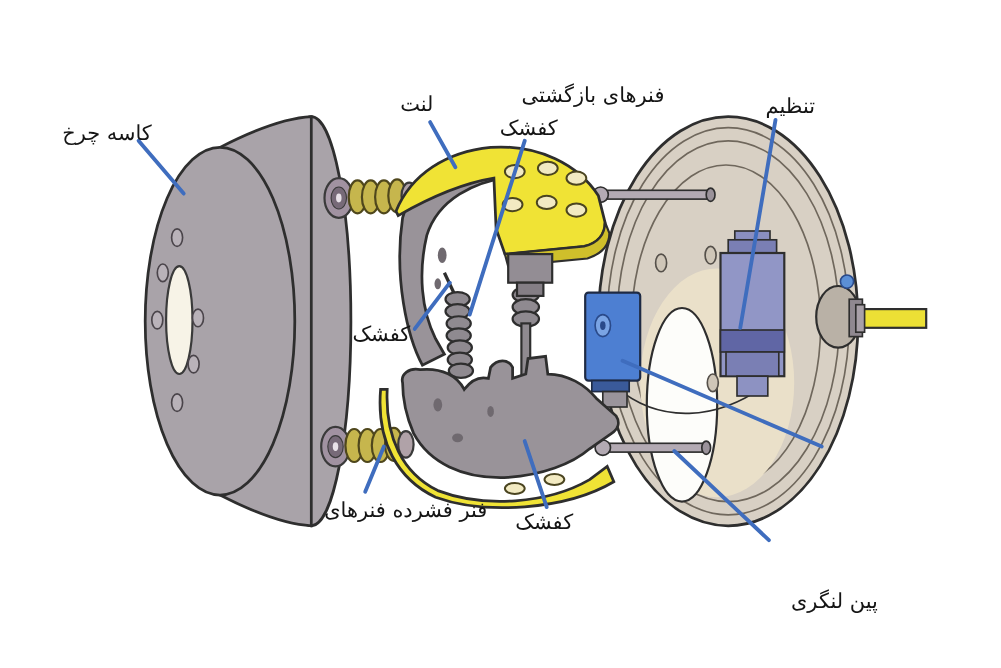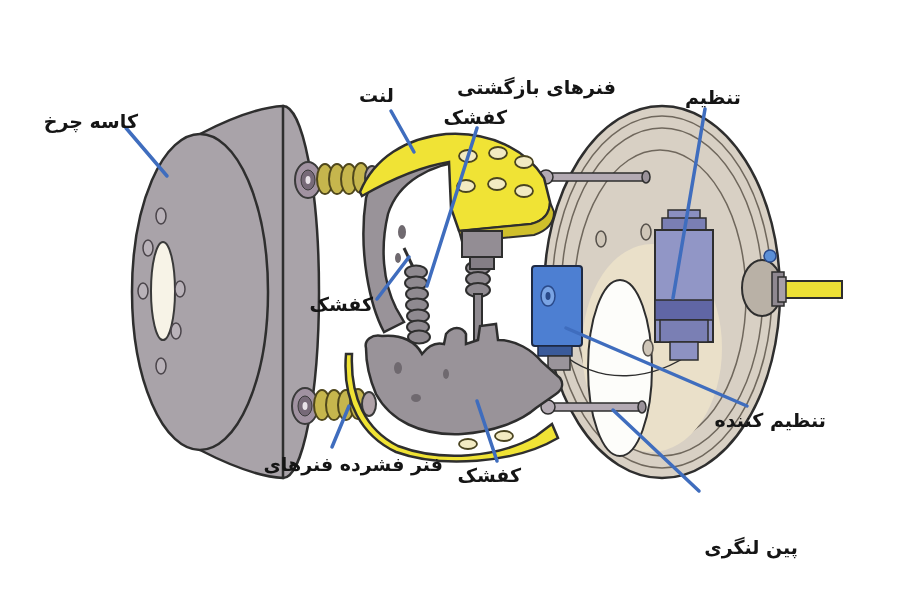--- a/index.html
+++ b/index.html
@@ -10,21 +10,21 @@
     overflow:hidden;
     font-family:"DejaVu Sans", sans-serif;
   }
   #art{position:absolute;left:0;top:0;}
   .lbl{
     position:absolute;
     direction:rtl;
     white-space:nowrap;
     font-family:"DejaVu Sans", sans-serif;
     font-size:19px;
-    font-weight:bold;
+    font-weight:normal;
     color:#151515;
     line-height:1.15;
   }
 </style>
 </head>
 <body>
 
 <div id="stage">
 
   <svg id="art" width="910" height="607" viewBox="0 0 910 607">
@@ -193,27 +193,26 @@
       <path d="M 497,461 L 477,401"></path>
       <path d="M 747,406 L 566,328"></path>
       <path d="M 699,491 L 613,410"></path>
     </g>
   </svg>
 
   <div class="lbl" style="right:772px;top:111px;">کاسه چرخ</div>
 
   <div class="lbl" style="right:516px;top:85px;">لنت</div>
 
-  <div class="lbl" style="right:294px;top:77px;">فنرهای بازگشتی</div>
+  <div class="lbl" style="right:306px;top:77px;">فنرهای بازگشتی</div>
   <div class="lbl" style="right:403px;top:107px;">کفشک</div>
 
   <div class="lbl" style="right:169px;top:87px;">تنظیم</div>
 
   <div class="lbl" style="right:537px;top:294px;">کفشک</div>
 
   <div class="lbl" style="right:467px;top:454px;">فنر فشرده فنرهای</div>
 
   <div class="lbl" style="right:389px;top:465px;">کفشک</div>
 
-  <div class="lbl" style="right:84px;top:410px;">تنظیم کننده</div>
 
   <div class="lbl" style="right:112px;top:494px;margin-top:43px;">پین لنگری</div>
 </div>
 
 </body></html>

